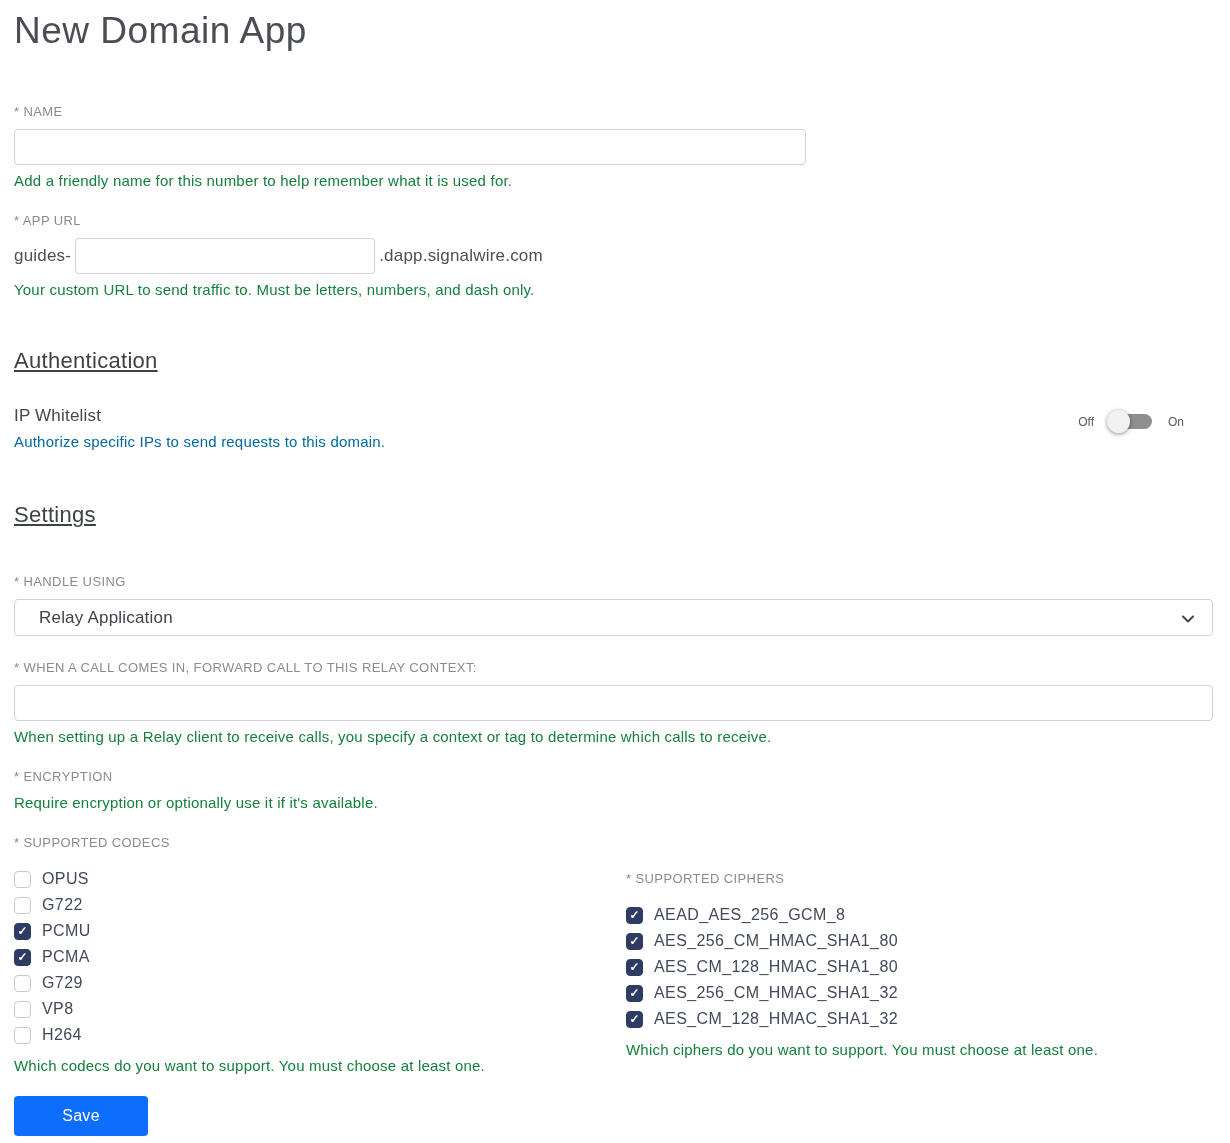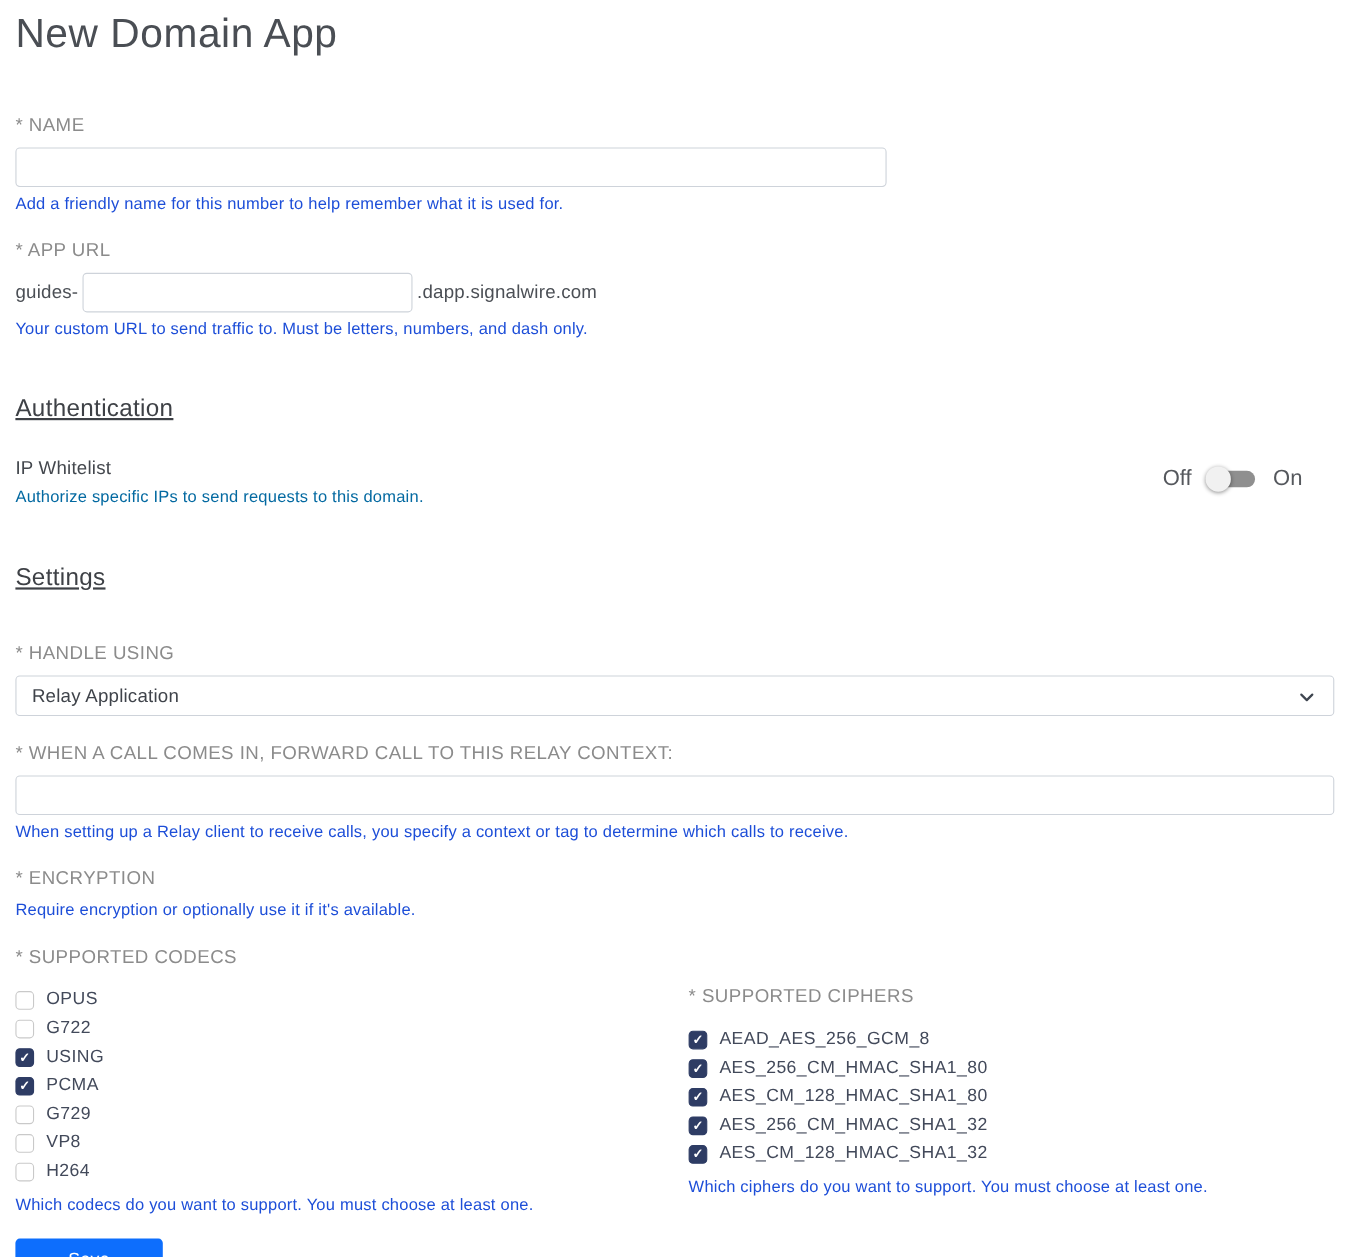--- a/index.html
+++ b/index.html
@@ -13,29 +13,29 @@
   .page-title {
     font-size: 37px;
     font-weight: 300;
     color: #4a4e54;
     letter-spacing: 0.5px;
     margin-bottom: 52px;
   }
   .form-group { margin-bottom: 24px; }
   .field-label {
     display: block;
-    font-size: 17px;
+    font-size: 13px;
     color: #8b8b8b;
     letter-spacing: 0.4px;
     text-transform: uppercase;
     margin-bottom: 10px;
   }
   .helper {
     font-size: 15px;
-    color: #1d4ed8;
+    color: #15803d;
     margin-top: 7px;
     letter-spacing: 0.2px;
   }
   input.text-input {
     height: 36px;
     border: 1px solid #ced3da;
     border-radius: 4px;
     font-family: "Liberation Sans", sans-serif;
     font-size: 16px;
     color: #45494f;
@@ -68,21 +68,21 @@
     justify-content: space-between;
   }
   .whitelist-title {
     font-size: 17px;
     color: #43474d;
     letter-spacing: 0.2px;
     margin-bottom: 7px;
   }
   .whitelist-desc { font-size: 15px; color: #0369a1; letter-spacing: 0.2px; }
   .toggle-wrap { display: flex; align-items: center; margin-top: 8px; margin-right: 28px; }
-  .toggle-side-label { font-size: 20px; color: #55585d; }
+  .toggle-side-label { font-size: 12px; color: #55585d; }
   .toggle {
     position: relative;
     width: 42px;
     height: 15px;
     background: #8f8f8f;
     border-radius: 8px;
     margin: 0 16px;
     cursor: pointer;
   }
   .toggle-knob {
@@ -98,21 +98,21 @@
   .settings-section { margin-top: 52px; }
   .settings-body { margin-top: 46px; }
   .select-box {
     position: relative;
     display: flex;
     align-items: center;
     height: 37px;
     border: 1px solid #ced3da;
     border-radius: 4px;
     background: #fff;
-    padding: 0 14px;
+    padding: 0 24px;
     cursor: pointer;
   }
   .select-value { font-size: 17px; color: #3f434a; letter-spacing: 0.2px; }
   .select-box svg { position: absolute; right: 16px; top: 11px; }
   .checkbox-columns { display: flex; margin-bottom: 0; }
   .col-codecs { width: 612px; }
   .col-ciphers { flex: 1; margin-top: 36px; }
   .check-list { margin-top: 16px; }
   .check-item {
     display: flex;
@@ -237,21 +237,21 @@
               <span class="cb-label">OPUS</span>
             </label>
 
             <label class="check-item">
               <span class="cb"></span>
               <span class="cb-label">G722</span>
             </label>
 
             <label class="check-item">
               <span class="cb checked"></span>
-              <span class="cb-label">USING</span>
+              <span class="cb-label">PCMU</span>
             </label>
 
             <label class="check-item">
               <span class="cb checked"></span>
               <span class="cb-label">PCMA</span>
             </label>
 
             <label class="check-item">
               <span class="cb"></span>
               <span class="cb-label">G729</span>

